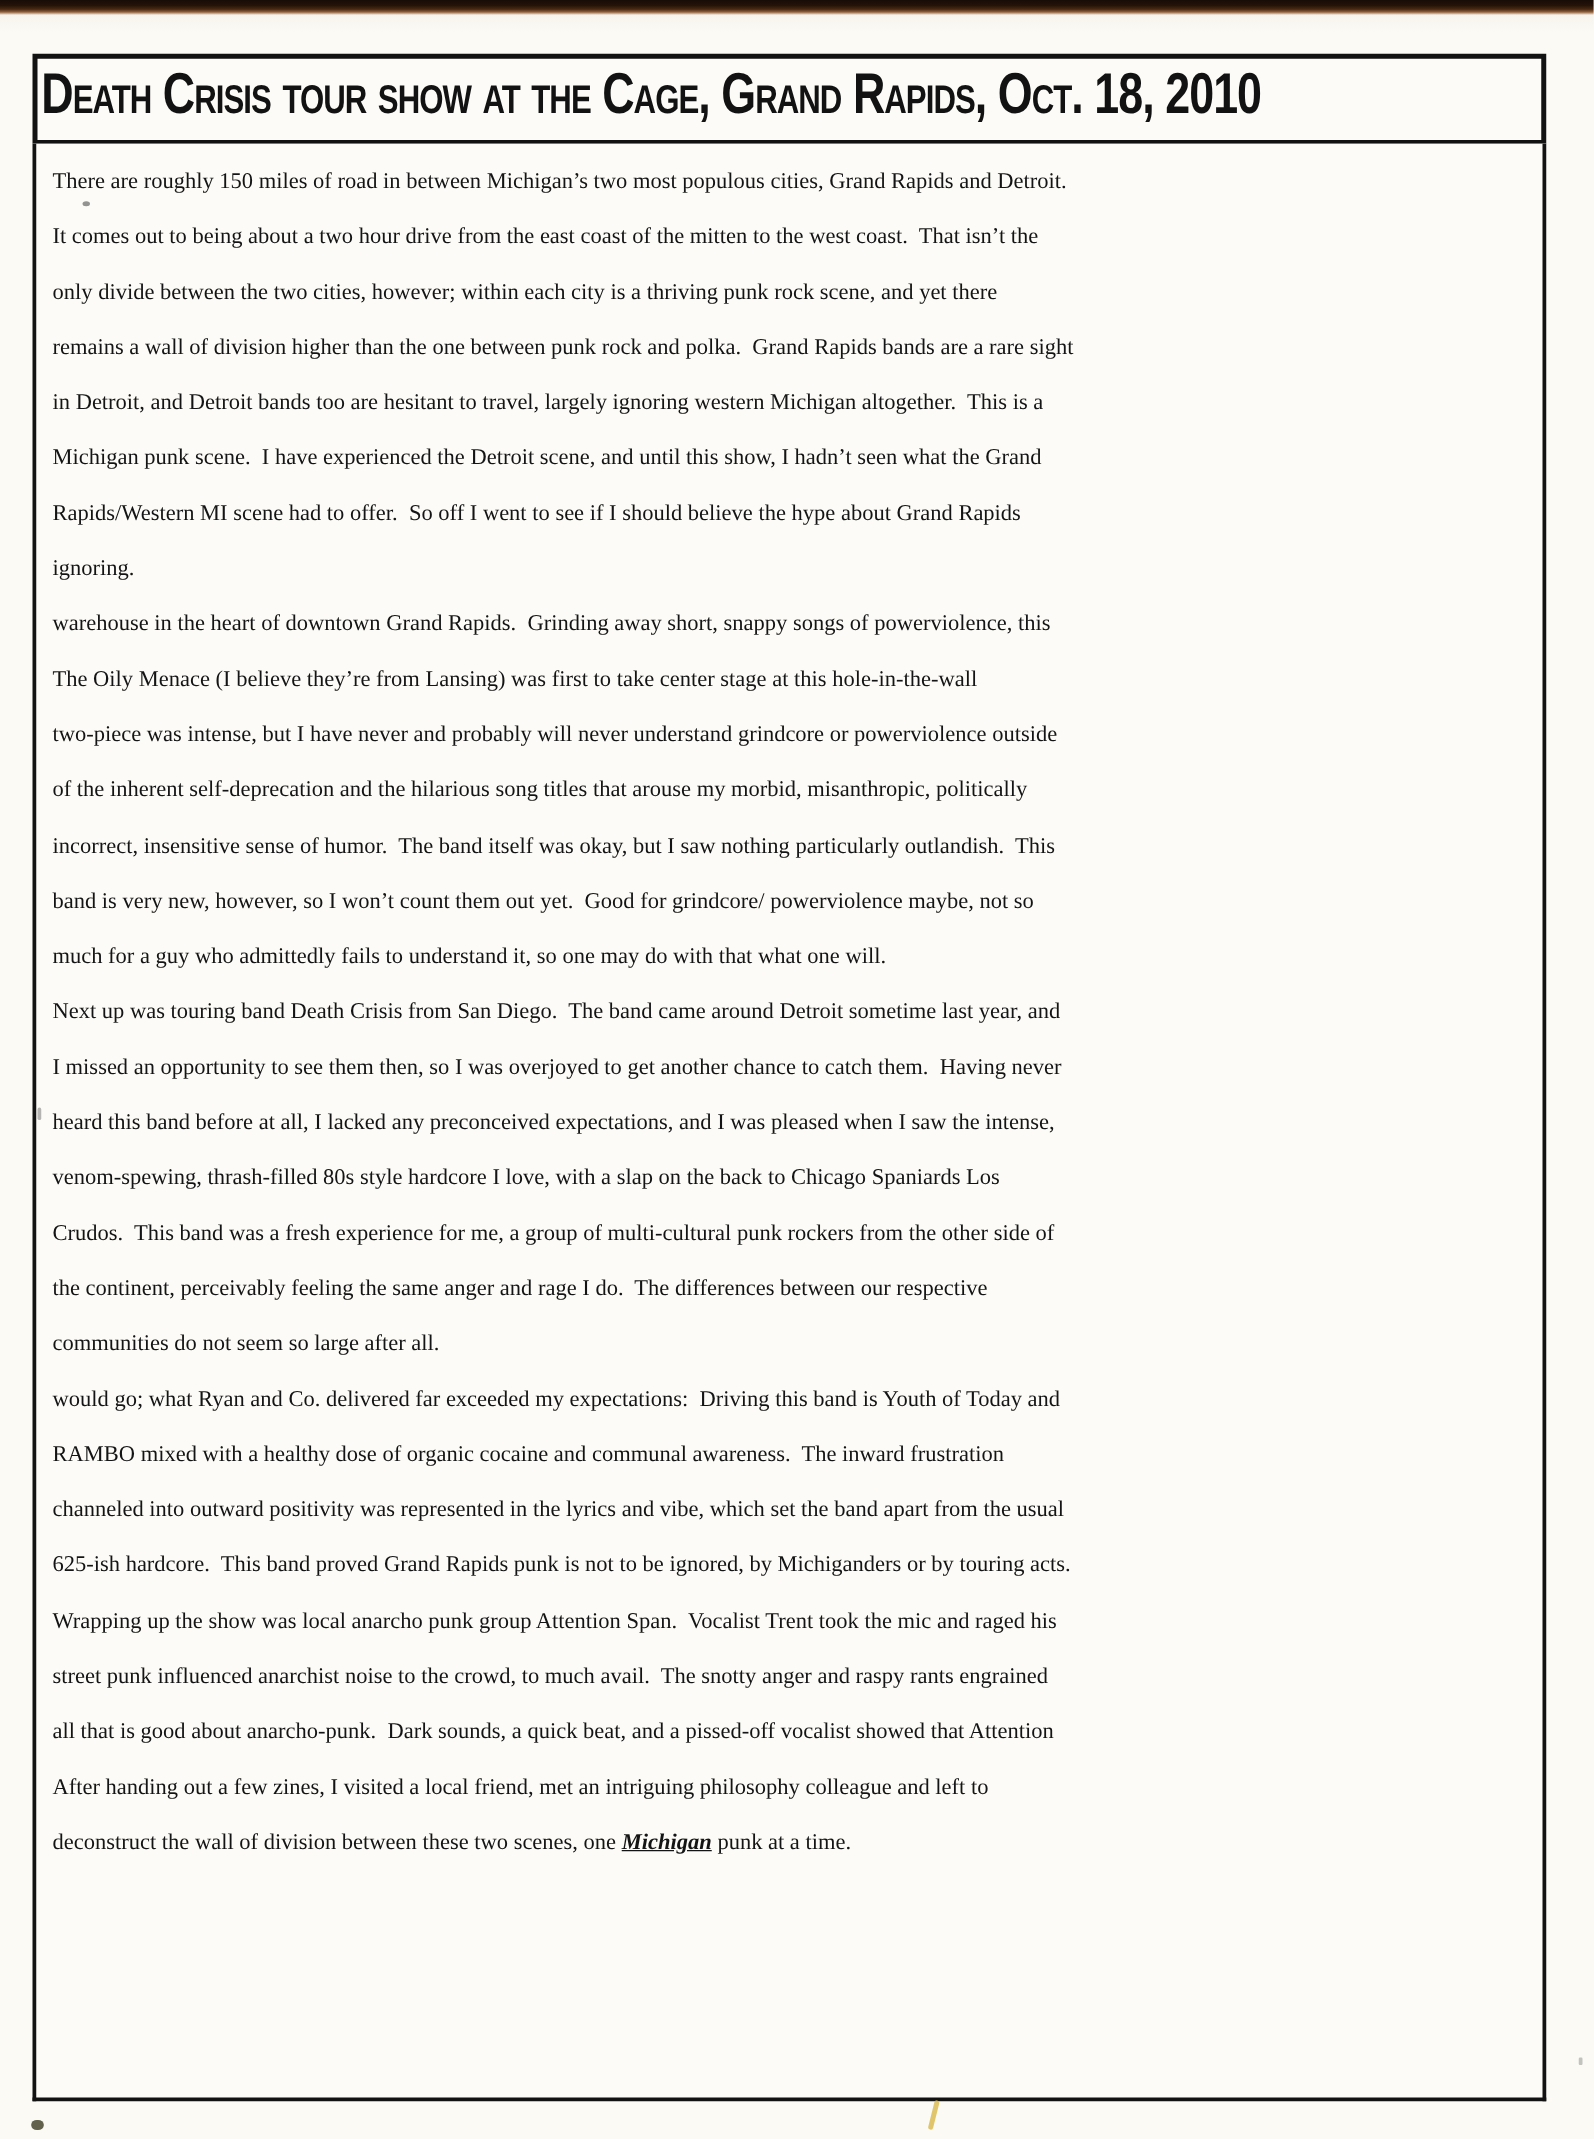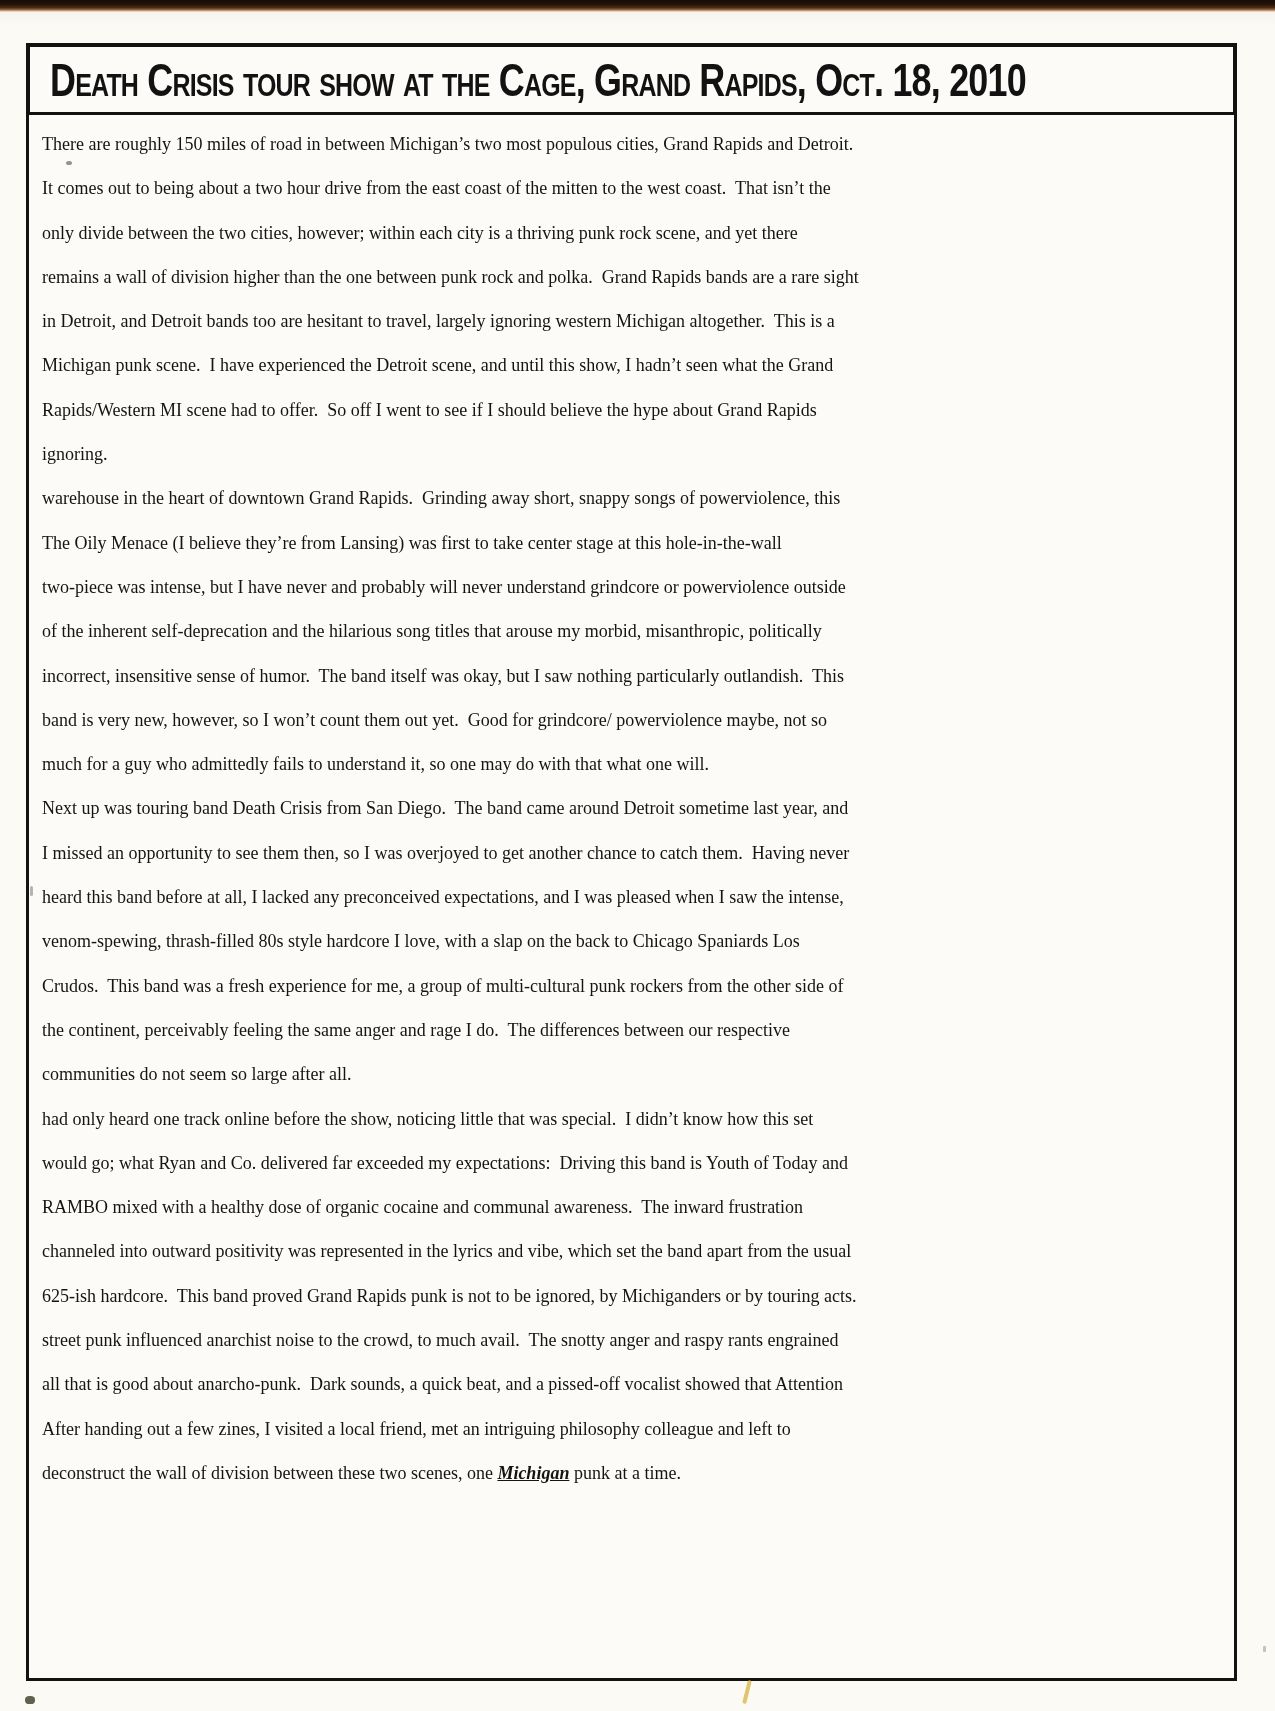--- a/index.html
+++ b/index.html
@@ -29,22 +29,21 @@
     left: 26px;
     top: 43px;
     width: 1211px;
   }
   .title-box {
     box-sizing: border-box;
     height: 72px;
     border: 4px solid #121212;
     border-bottom-width: 3px;
     display: flex;
-    align-items: center;
-    padding-left: 20px;
+    padding-left: 3px;
     background: #fcfbf7;
     overflow: hidden;
   }
   .title-text {
     font-family: "Liberation Sans", "DejaVu Sans", sans-serif;
     font-weight: bold;
     font-variant: small-caps;
     font-size: 46px;
     letter-spacing: -1px;
     color: #121212;
@@ -121,27 +120,27 @@
         <div class="paragraph">
           <div class="text-line">Next up was touring band Death Crisis from San Diego.  The band came around Detroit sometime last year, and</div>
           <div class="text-line">I missed an opportunity to see them then, so I was overjoyed to get another chance to catch them.  Having never</div>
           <div class="text-line">heard this band before at all, I lacked any preconceived expectations, and I was pleased when I saw the intense,</div>
           <div class="text-line">venom-spewing, thrash-filled 80s style hardcore I love, with a slap on the back to Chicago Spaniards Los</div>
           <div class="text-line">Crudos.  This band was a fresh experience for me, a group of multi-cultural punk rockers from the other side of</div>
           <div class="text-line">the continent, perceivably feeling the same anger and rage I do.  The differences between our respective</div>
           <div class="text-line">communities do not seem so large after all.</div>
         </div>
         <div class="paragraph">
-          <div class="text-line">had only heard one track online before the show, noticing little that was special.  I didn’t know how this set</div>
           <div class="text-line">would go; what Ryan and Co. delivered far exceeded my expectations:  Driving this band is Youth of Today and</div>
           <div class="text-line">RAMBO mixed with a healthy dose of organic cocaine and communal awareness.  The inward frustration</div>
           <div class="text-line">channeled into outward positivity was represented in the lyrics and vibe, which set the band apart from the usual</div>
           <div class="text-line">625-ish hardcore.  This band proved Grand Rapids punk is not to be ignored, by Michiganders or by touring acts.</div>
         </div>
         <div class="paragraph">
+          <div class="text-line">Wrapping up the show was local anarcho punk group Attention Span.  Vocalist Trent took the mic and raged his</div>
           <div class="text-line">street punk influenced anarchist noise to the crowd, to much avail.  The snotty anger and raspy rants engrained</div>
           <div class="text-line">all that is good about anarcho-punk.  Dark sounds, a quick beat, and a pissed-off vocalist showed that Attention</div>
         </div>
         <div class="paragraph">
           <div class="text-line">After handing out a few zines, I visited a local friend, met an intriguing philosophy colleague and left to</div>
           <div class="text-line"><span>deconstruct the wall of division between these two scenes, one </span><span class="emph">Michigan</span><span> punk at a time.</span></div>
         </div>
       </div>
   </div>
 

